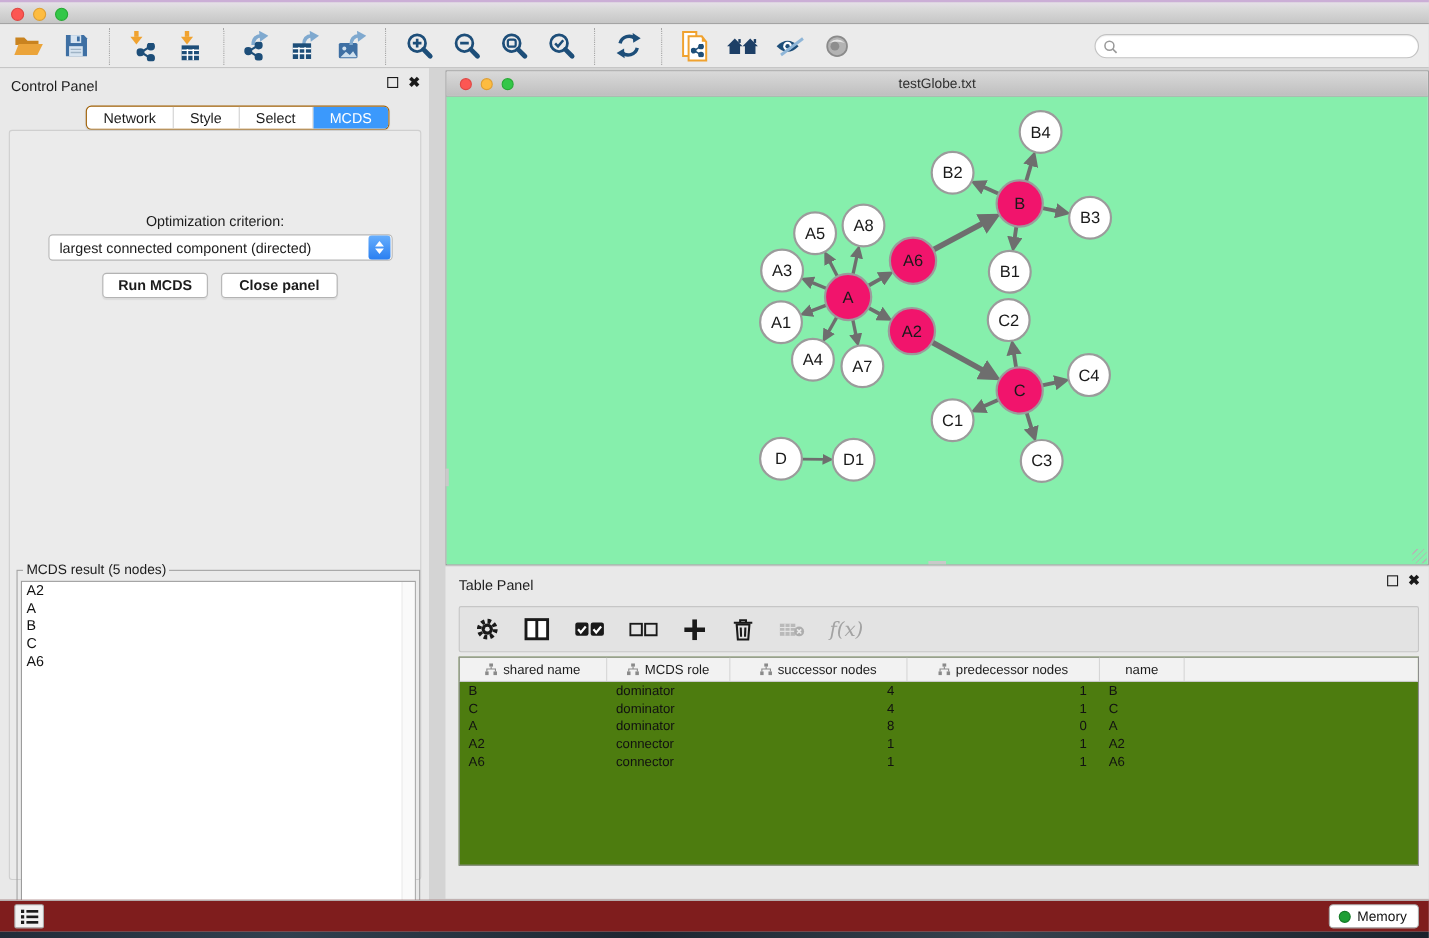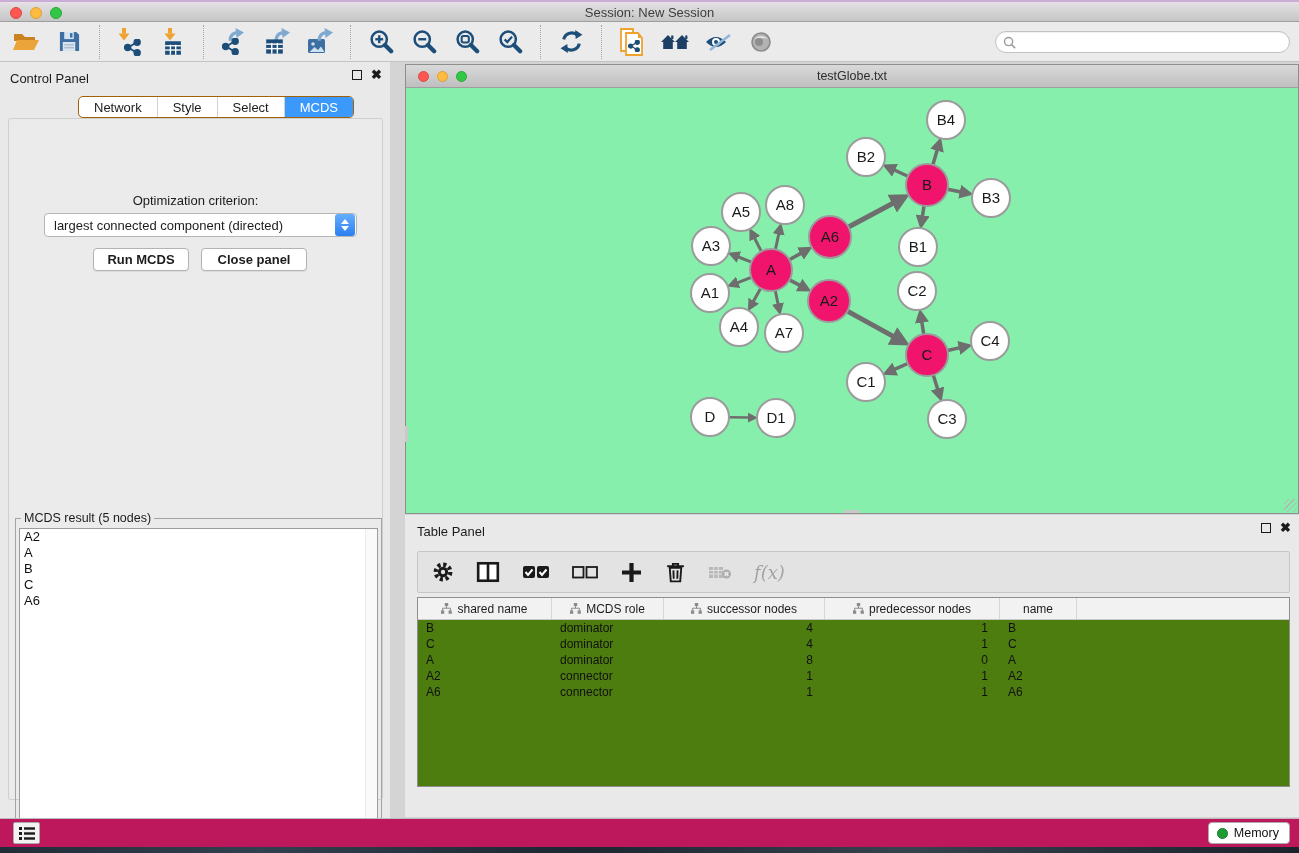--- a/index.html
+++ b/index.html
@@ -98,21 +98,21 @@
   .th:last-child { border-right:none; }
   .trow { display:flex; height:16px; }
   .td { font-size:12px; color:#111; line-height:16px; overflow:hidden; white-space:nowrap; }
   .td.l { padding-left:8px; text-align:left; }
   .td.r { padding-right:12px; text-align:right; }
 
   #tp-tabs { position:absolute; left:268px; top:273px; }
   #tp-tabs > div { padding:0 13px; }
 
   
-  .statusbar { position:absolute; left:0; top:818px; width:1299px; height:29px; background:#be185d; border-top:1px solid #bdbdbd; }
+  .statusbar { position:absolute; left:0; top:818px; width:1299px; height:29px; background:#7f1d1d; border-top:1px solid #bdbdbd; }
   .list-btn { position:absolute; left:13px; top:3px; width:27px; height:22px; background:#f2f2f2;
     border:1px solid #ababab; border-radius:2px; display:flex; align-items:center; justify-content:center; }
   .memory-btn { position:absolute; right:9px; top:3px; height:22px; background:#fff; border:1px solid #ababab;
     border-radius:4px; display:flex; align-items:center; gap:6px; padding:0 10px 0 8px; font-size:12.5px; color:#111; }
   .memdot { width:11px; height:11px; border-radius:50%; background:#1d9e34; border:1px solid #157a27; }
   .desktop-strip { position:absolute; left:0; top:847px; width:1299px; height:6px;
     background:linear-gradient(90deg,#222c39,#31404f 20%,#1d2631 45%,#36424e 70%,#1a222c); }
 </style>
 </head>
 <body>
@@ -153,21 +153,20 @@
 </svg>
 
 <div id="app">
 
   <div class="titlebar">
     <span class="lights">
       <span class="light red"></span>
       <span class="light yellow"></span>
       <span class="light green"></span>
     </span>
-    <div class="title">Session: New Session</div>
   </div>
 
   <div class="toolbar">
     <div class="tbtn">
       <svg width="28" height="24" viewBox="0 0 28 24">
         <path d="M2 4h8l3 3h10v4H2z" fill="#c9831f"></path>
         <path d="M1 20l4-10h22l-5 10z" fill="#eba43a"></path>
       </svg>
     </div>
     <div class="tbtn">

